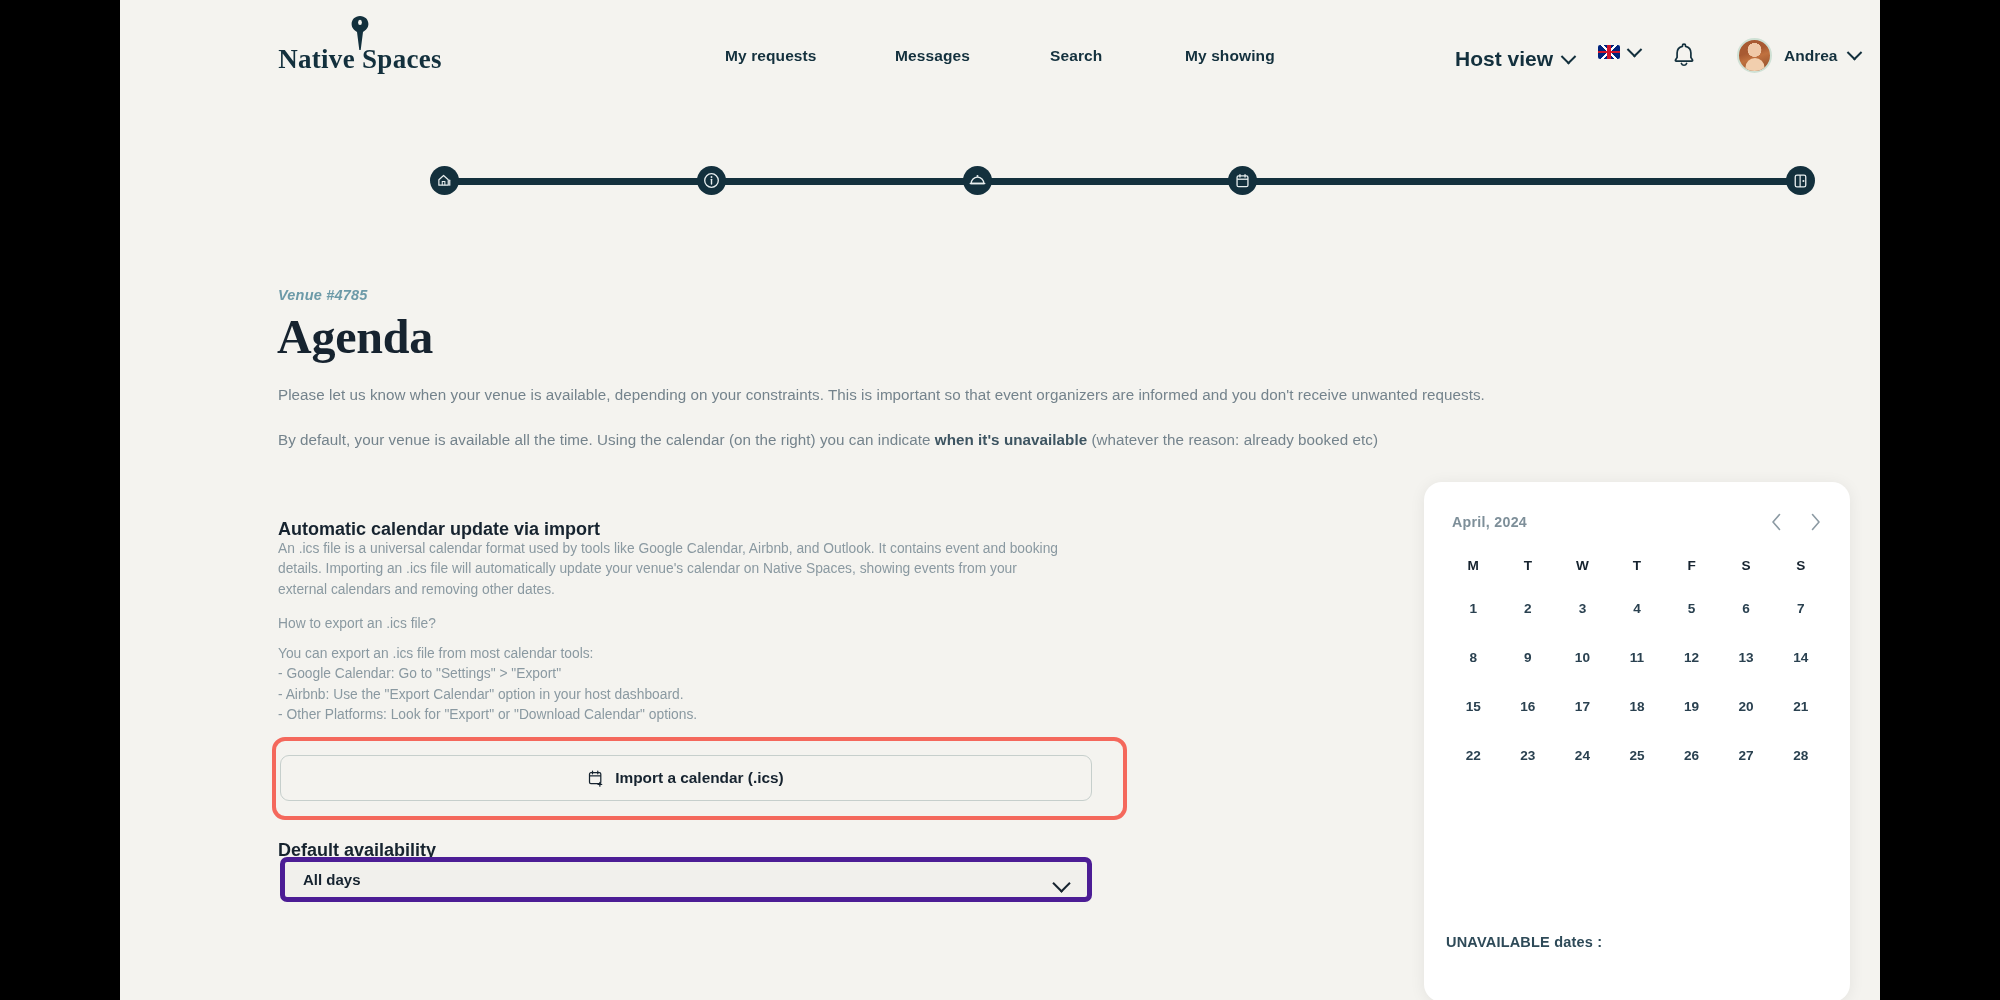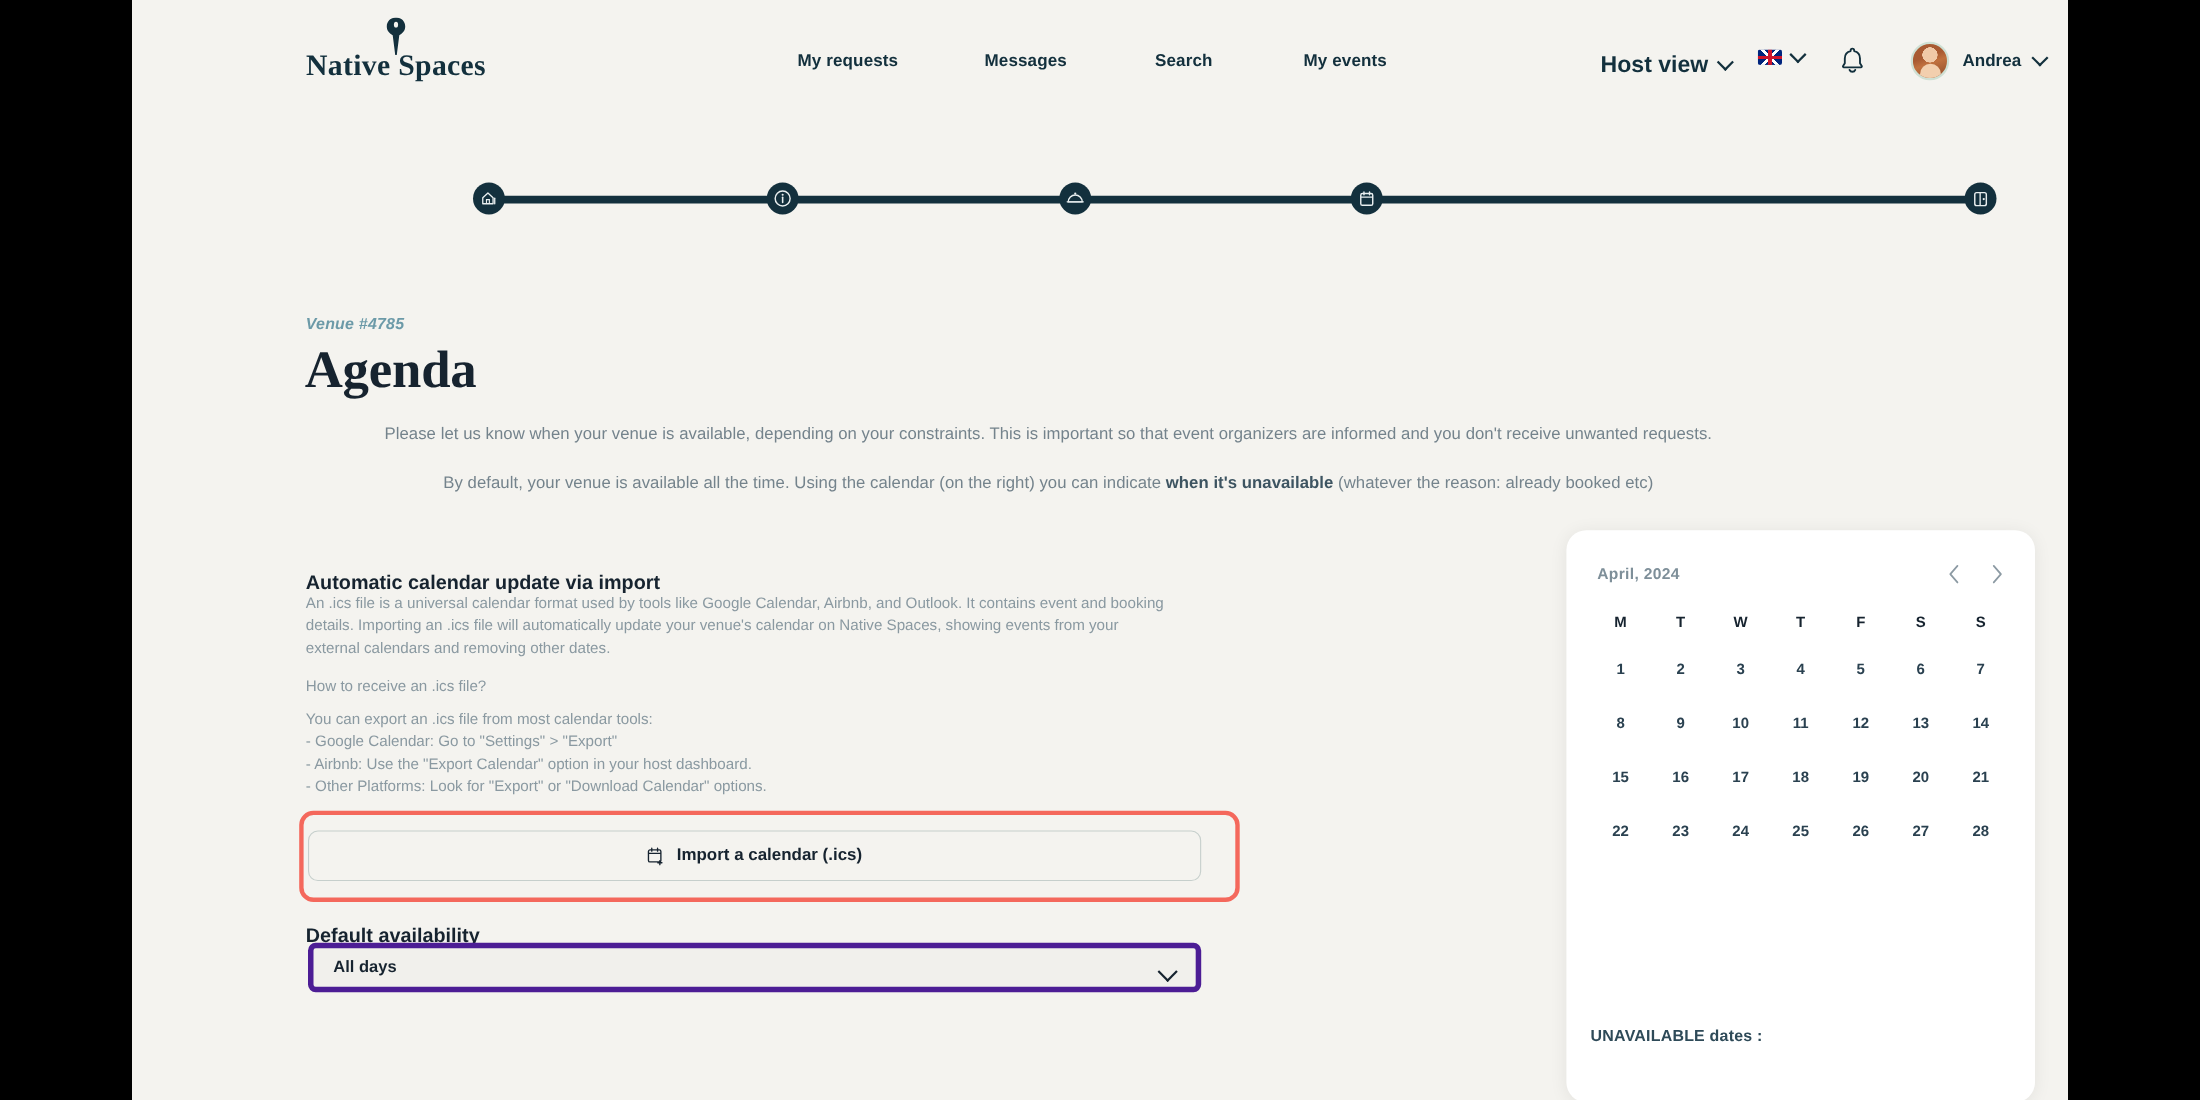--- a/index.html
+++ b/index.html
@@ -109,21 +109,20 @@
   }
   .page-title {
     position: absolute; left: 157px; top: 309px;
     font-family: "Liberation Serif", serif; font-weight: 700;
     font-size: 48px; color: #16232f; letter-spacing: -.2px;
   }
   .lede {
     position: absolute; left: 158px;
     font-size: 15.2px; color: #74838c; line-height: 1.45;
     letter-spacing: .05px;
-    text-align: center;
   }
   #lede1 { top: 384px; width: 1350px; }
   #lede2 { top: 429px; width: 1350px; }
   .lede b { color: #3d5461; font-weight: 700; }
 
   
   .sec-title {
     position: absolute; left: 158px;
     font-size: 18px; font-weight: 700; color: #16232f; text-align: center;
   }
@@ -204,21 +203,21 @@
       <svg class="logo-balloon" viewBox="0 0 18 34">
         <path d="M9 0C4 0 0.6 3.6 0.6 8.1c0 3.8 2.6 6.5 5.4 7.9L8.3 34h1.4l2.3-18c2.8-1.4 5.4-4.1 5.4-7.9C17.4 3.6 14 0 9 0z" fill="#13303d"></path>
         <ellipse cx="9" cy="6.4" rx="1.9" ry="2.6" fill="#f4f3ef"></ellipse>
       </svg>
       <div class="logo-word">Native Spaces</div>
     </div>
 
     <div class="nav-link" id="nav-requests">My requests</div>
     <div class="nav-link" id="nav-messages">Messages</div>
     <div class="nav-link" id="nav-search">Search</div>
-    <div class="nav-link" id="nav-venues">My events</div>
+    <div class="nav-link" id="nav-venues">My showing</div>
 
     <div class="hostview">
       <span>Host view</span>
       <span class="chev"></span>
     </div>
 
     <div class="flagbox">
       <span class="flag"></span>
       <span class="chev"></span>
     </div>
@@ -282,21 +281,21 @@
   </div>
 
   <div class="venue-id">Venue #4785</div>
   <div class="page-title">Agenda</div>
 
   <div class="lede" id="lede1">Please let us know when your venue is available, depending on your constraints. This is important so that event organizers are informed and you don't receive unwanted requests.</div>
   <div class="lede" id="lede2"><span>By default, your venue is available all the time. Using the calendar (on the right) you can indicate </span><b>when it's unavailable</b><span> (whatever the reason: already booked etc)</span></div>
 
   <div class="sec-title" id="sec-import">Automatic calendar update via import</div>
   <div class="body-text" id="import-desc">An .ics file is a universal calendar format used by tools like Google Calendar, Airbnb, and Outlook. It contains event and booking details. Importing an .ics file will automatically update your venue's calendar on Native Spaces, showing events from your external calendars and removing other dates.</div>
-  <div class="body-text" id="howto-q">How to receive an .ics file?</div>
+  <div class="body-text" id="howto-q">How to export an .ics file?</div>
   <div class="body-text" id="howto-list">You can export an .ics file from most calendar tools:
 - Google Calendar: Go to "Settings" &gt; "Export"
 - Airbnb: Use the "Export Calendar" option in your host dashboard.
 - Other Platforms: Look for "Export" or "Download Calendar" options.</div>
 
   <div class="redbox"></div>
 
   <div class="import-btn">
     <svg width="16" height="17" viewBox="0 0 17 18">
       <rect x="1.6" y="2.8" width="12" height="11.6" rx="1.5" fill="none" stroke="#16232f" stroke-width="1.3"></rect>

